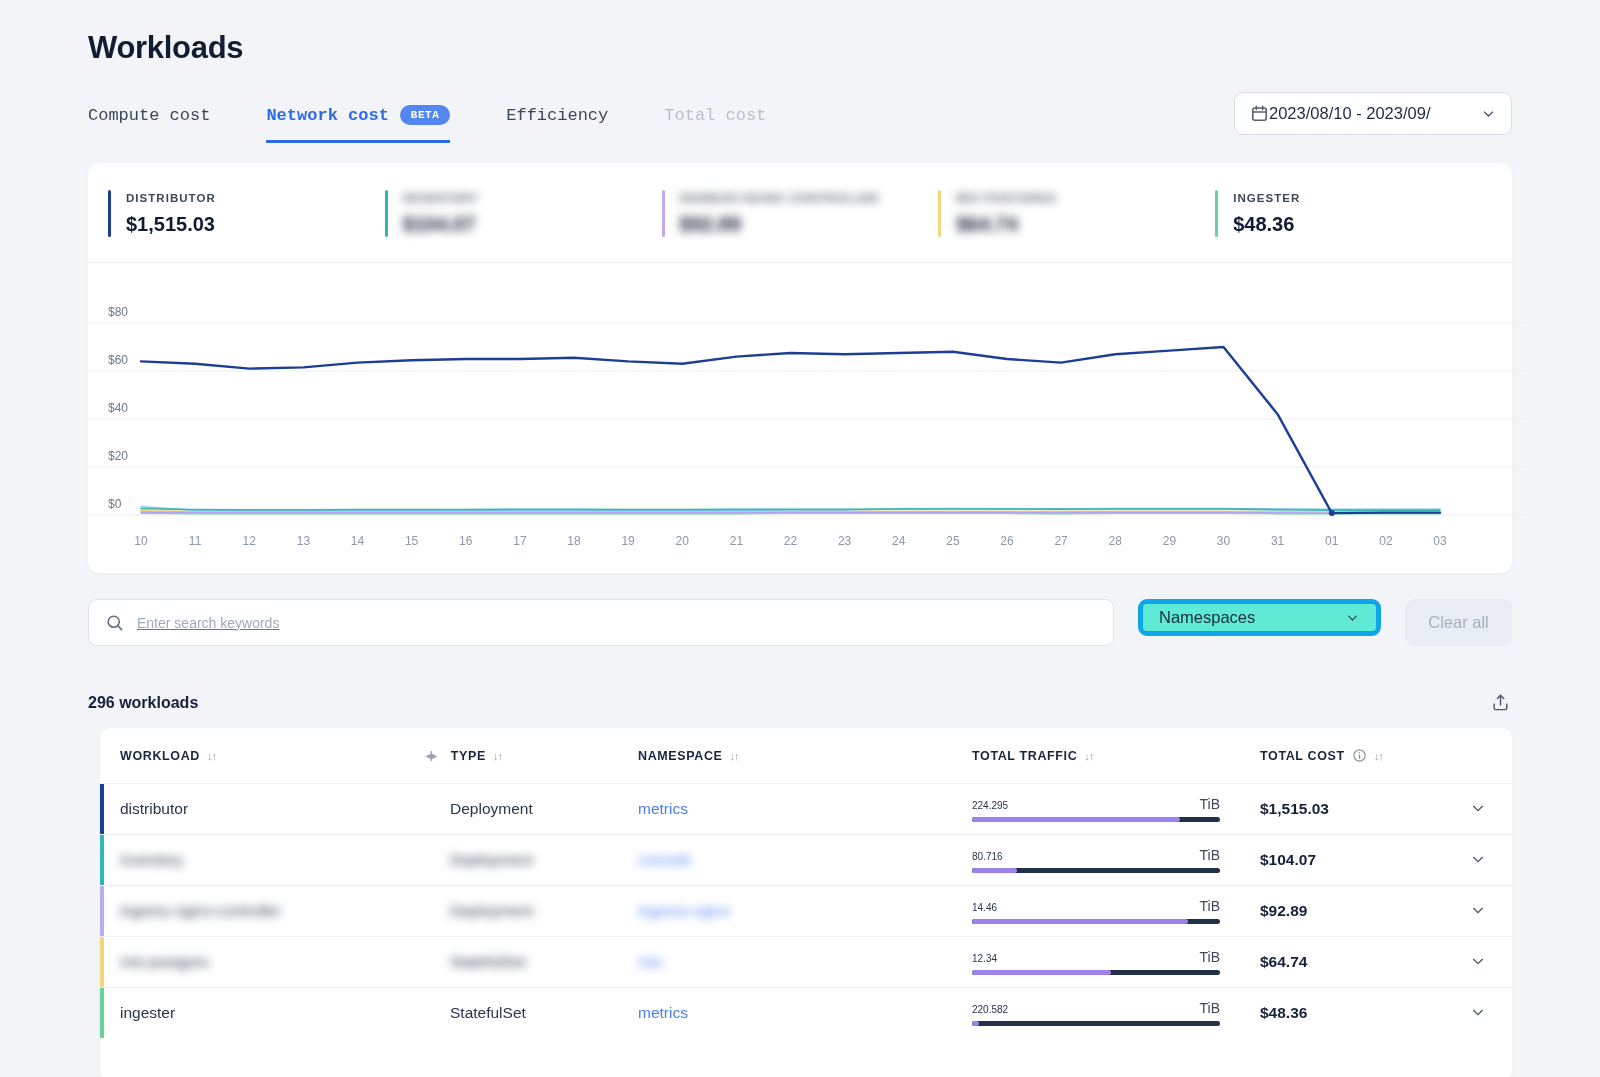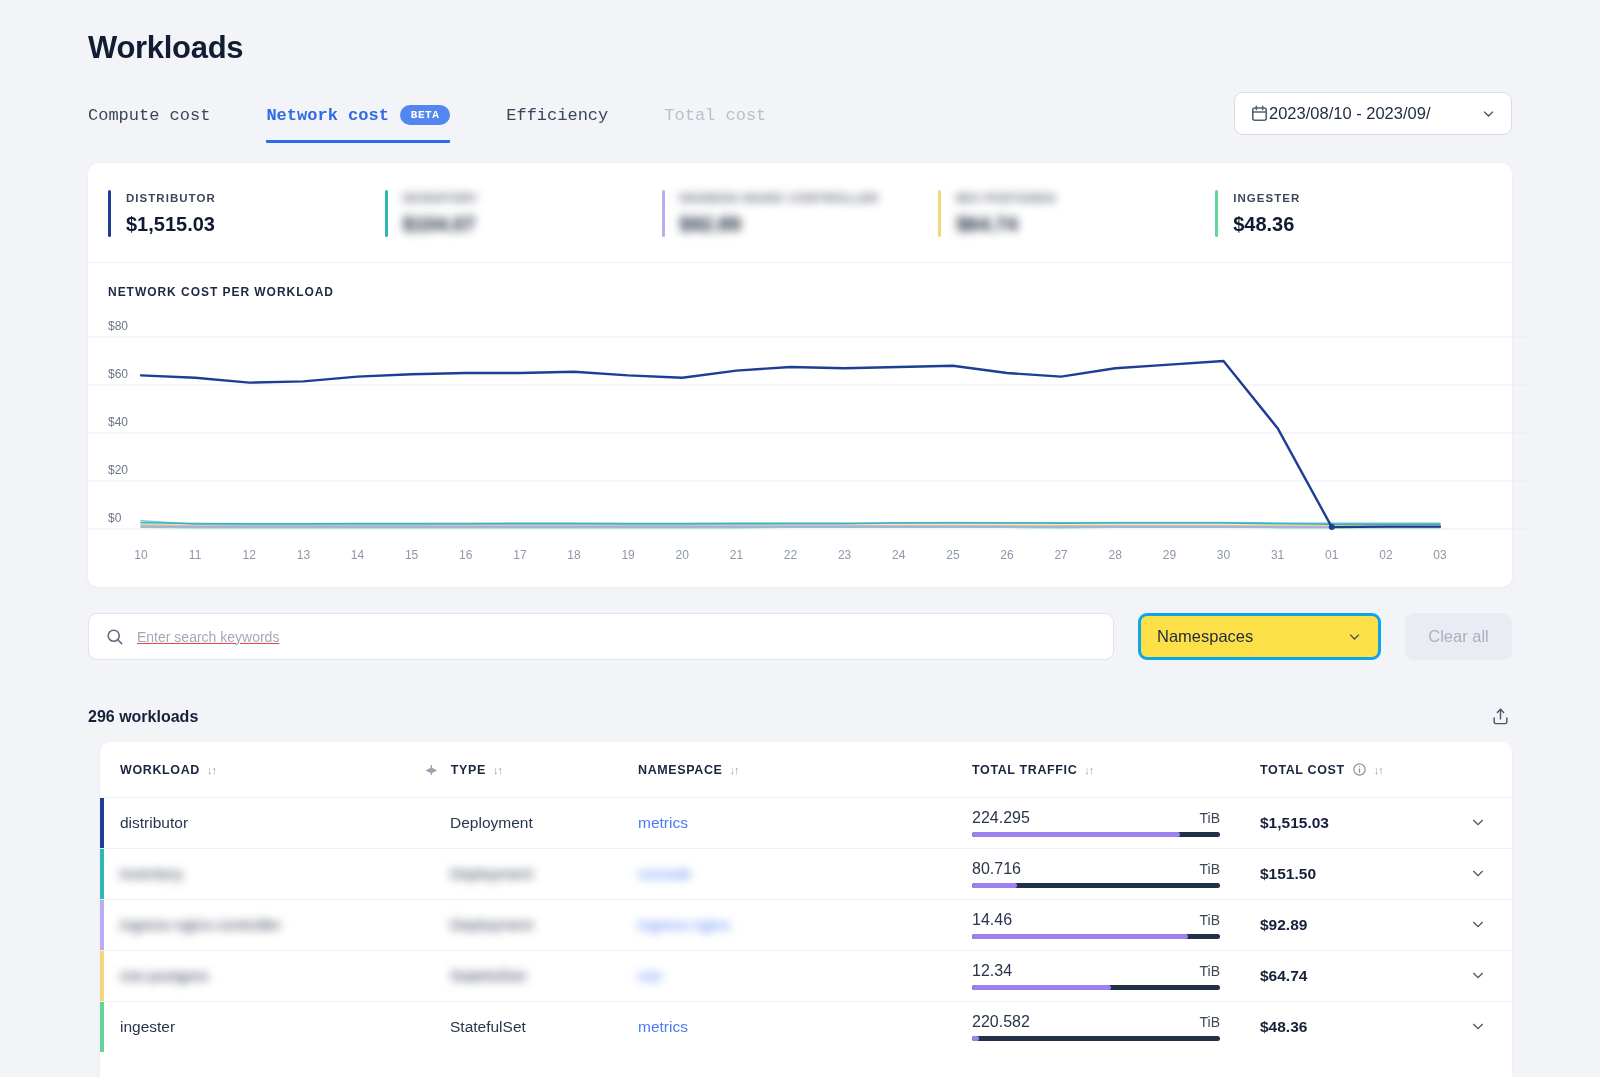--- a/index.html
+++ b/index.html
@@ -37,21 +37,21 @@
   .chart-title { font-size:12px; font-weight:700; letter-spacing:.08em; color:#1d2942; padding:0 20px; }
   svg.chart { display:block; margin-top:2px; }
   .grid { stroke:#e9edf3; stroke-width:1; }
   .ylab { font-size:12px; fill:#6d7789; }
   .xlab { font-size:12px; fill:#8d97a8; text-anchor:middle; }
 
   .search-row { display:flex; gap:24px; margin-top:26px; }
   .search-box { flex:1; display:flex; align-items:center; gap:13px; background:#fff; border:1px solid #dfe3eb; border-radius:9px; height:47px; padding:0 16px; }
   .search-box input { border:none; outline:none; flex:1; font-size:14px; color:#ef4444; font-family:"Liberation Sans", sans-serif; background:transparent;text-decoration:underline; }
   .search-box input::placeholder { color:#a2aab9; }
-  .ns-select { width:243px; height:47px; background:#fde047; border:3px solid #0ea5e9; border-radius:9px; display:flex; align-items:center; justify-content:space-between; padding:0 16px; cursor:pointer; }
+  .ns-select { width:243px; height:37px; background:#5eead4; border:5px solid #0ea5e9; border-radius:9px; display:flex; align-items:center; justify-content:space-between; padding:0 16px; cursor:pointer; }
   .ns-select span { font-size:16.5px; color:#1e2a44; }
   .clear-btn { width:107px; height:47px; background:#e9ecf2; color:#a9b1bf; border:none; border-radius:9px; font-size:16.5px; font-family:"Liberation Sans", sans-serif; }
 
   .count-row { display:flex; justify-content:space-between; align-items:center; margin-top:44px; }
   .count-label { font-size:16px; font-weight:700; color:#15203a; }
   .export-btn { background:none; border:none; cursor:pointer; padding:2px; }
 
   .table-panel { margin-top:13px; padding-bottom:42px; overflow:hidden;margin-left:12px; }
   .thead { display:flex; align-items:center; height:55px; padding-left:20px; }
   .th { font-size:12.5px; font-weight:700; letter-spacing:.05em; color:#1a2540; display:flex; align-items:center; gap:7px; }
@@ -65,21 +65,21 @@
   .col-chevron { flex:1; display:flex; justify-content:flex-end; padding-right:22px; }
 
   .trow { display:flex; align-items:center; height:51px; border-top:1px solid #eef1f6; padding-left:20px; position:relative; }
   .row-accent { position:absolute; left:0; top:0; bottom:0; width:4px; }
   .cell { font-size:15.5px; color:#29344d; }
   .ns-link { font-size:15.5px; color:#4a7df5; text-decoration:none; }
   .cost-cell { font-size:15.5px; font-weight:700; color:#15203a; }
 
   .traffic-inner { width:248px; }
   .traffic-top { display:flex; justify-content:space-between; align-items:baseline; }
-  .traffic-val { font-size:16px; color:#29344d; }
+  .traffic-val { font-size:10px; color:#29344d; }
   .traffic-unit { font-size:14px; color:#3d4759; }
   .traffic-bar { height:5px; border-radius:3px; background:#233148; margin-top:5px; overflow:hidden; }
   .traffic-bar-fill { height:100%; background:#9c82ef; border-radius:3px; }
 
   .row-chevron { background:none; border:none; cursor:pointer; padding:4px; }
 
   .blurred { filter: blur(5px); user-select:none; }
 </style>
 </head>
 <body>
@@ -149,21 +149,20 @@
       <div class="stat">
         <div class="stat-accent" style="background: rgb(99, 212, 154);"></div>
         <div>
           <div class="stat-label">INGESTER</div>
           <div class="stat-value">$48.36</div>
         </div>
       </div>
     </div>
 
     <div class="chart-wrap">
-      <div class="chart-title">NETWORK COST PER WORKLOAD</div>
       <svg id="cost-chart" class="chart" width="1440" height="278" viewBox="0 0 1440 278">
           <line x1="0" x2="1440" y1="228" y2="228" class="grid"></line>
           <text x="20" y="221" class="ylab">$0</text>
           <line x1="0" x2="1440" y1="180" y2="180" class="grid"></line>
           <text x="20" y="173" class="ylab">$20</text>
           <line x1="0" x2="1440" y1="132" y2="132" class="grid"></line>
           <text x="20" y="125" class="ylab">$40</text>
           <line x1="0" x2="1440" y1="84" y2="84" class="grid"></line>
           <text x="20" y="77" class="ylab">$60</text>
           <line x1="0" x2="1440" y1="36" y2="36" class="grid"></line>
@@ -304,21 +303,21 @@
         <div class="traffic-inner">
           <div class="traffic-top">
             <span class="traffic-val">80.716</span>
             <span class="traffic-unit">TiB</span>
           </div>
           <div class="traffic-bar">
               <div class="traffic-bar-fill" style="width: 18%;"></div>
             </div>
         </div>
       </div>
-      <div class="cost-cell col-cost">$151.50</div>
+      <div class="cost-cell col-cost">$104.07</div>
       <div class="col-chevron">
           <button class="row-chevron"><svg width="16" height="16" viewBox="0 0 24 24" fill="none" stroke="#4a5568" stroke-width="2">
               <polyline points="5 9 12 16 19 9"></polyline>
             </svg></button>
         </div>
     </div>
 
     <div class="trow">
       <div class="row-accent" style="background: rgb(188, 171, 242);"></div>
       <div class="cell col-workload blurred">ingress-nginx-controller</div>

